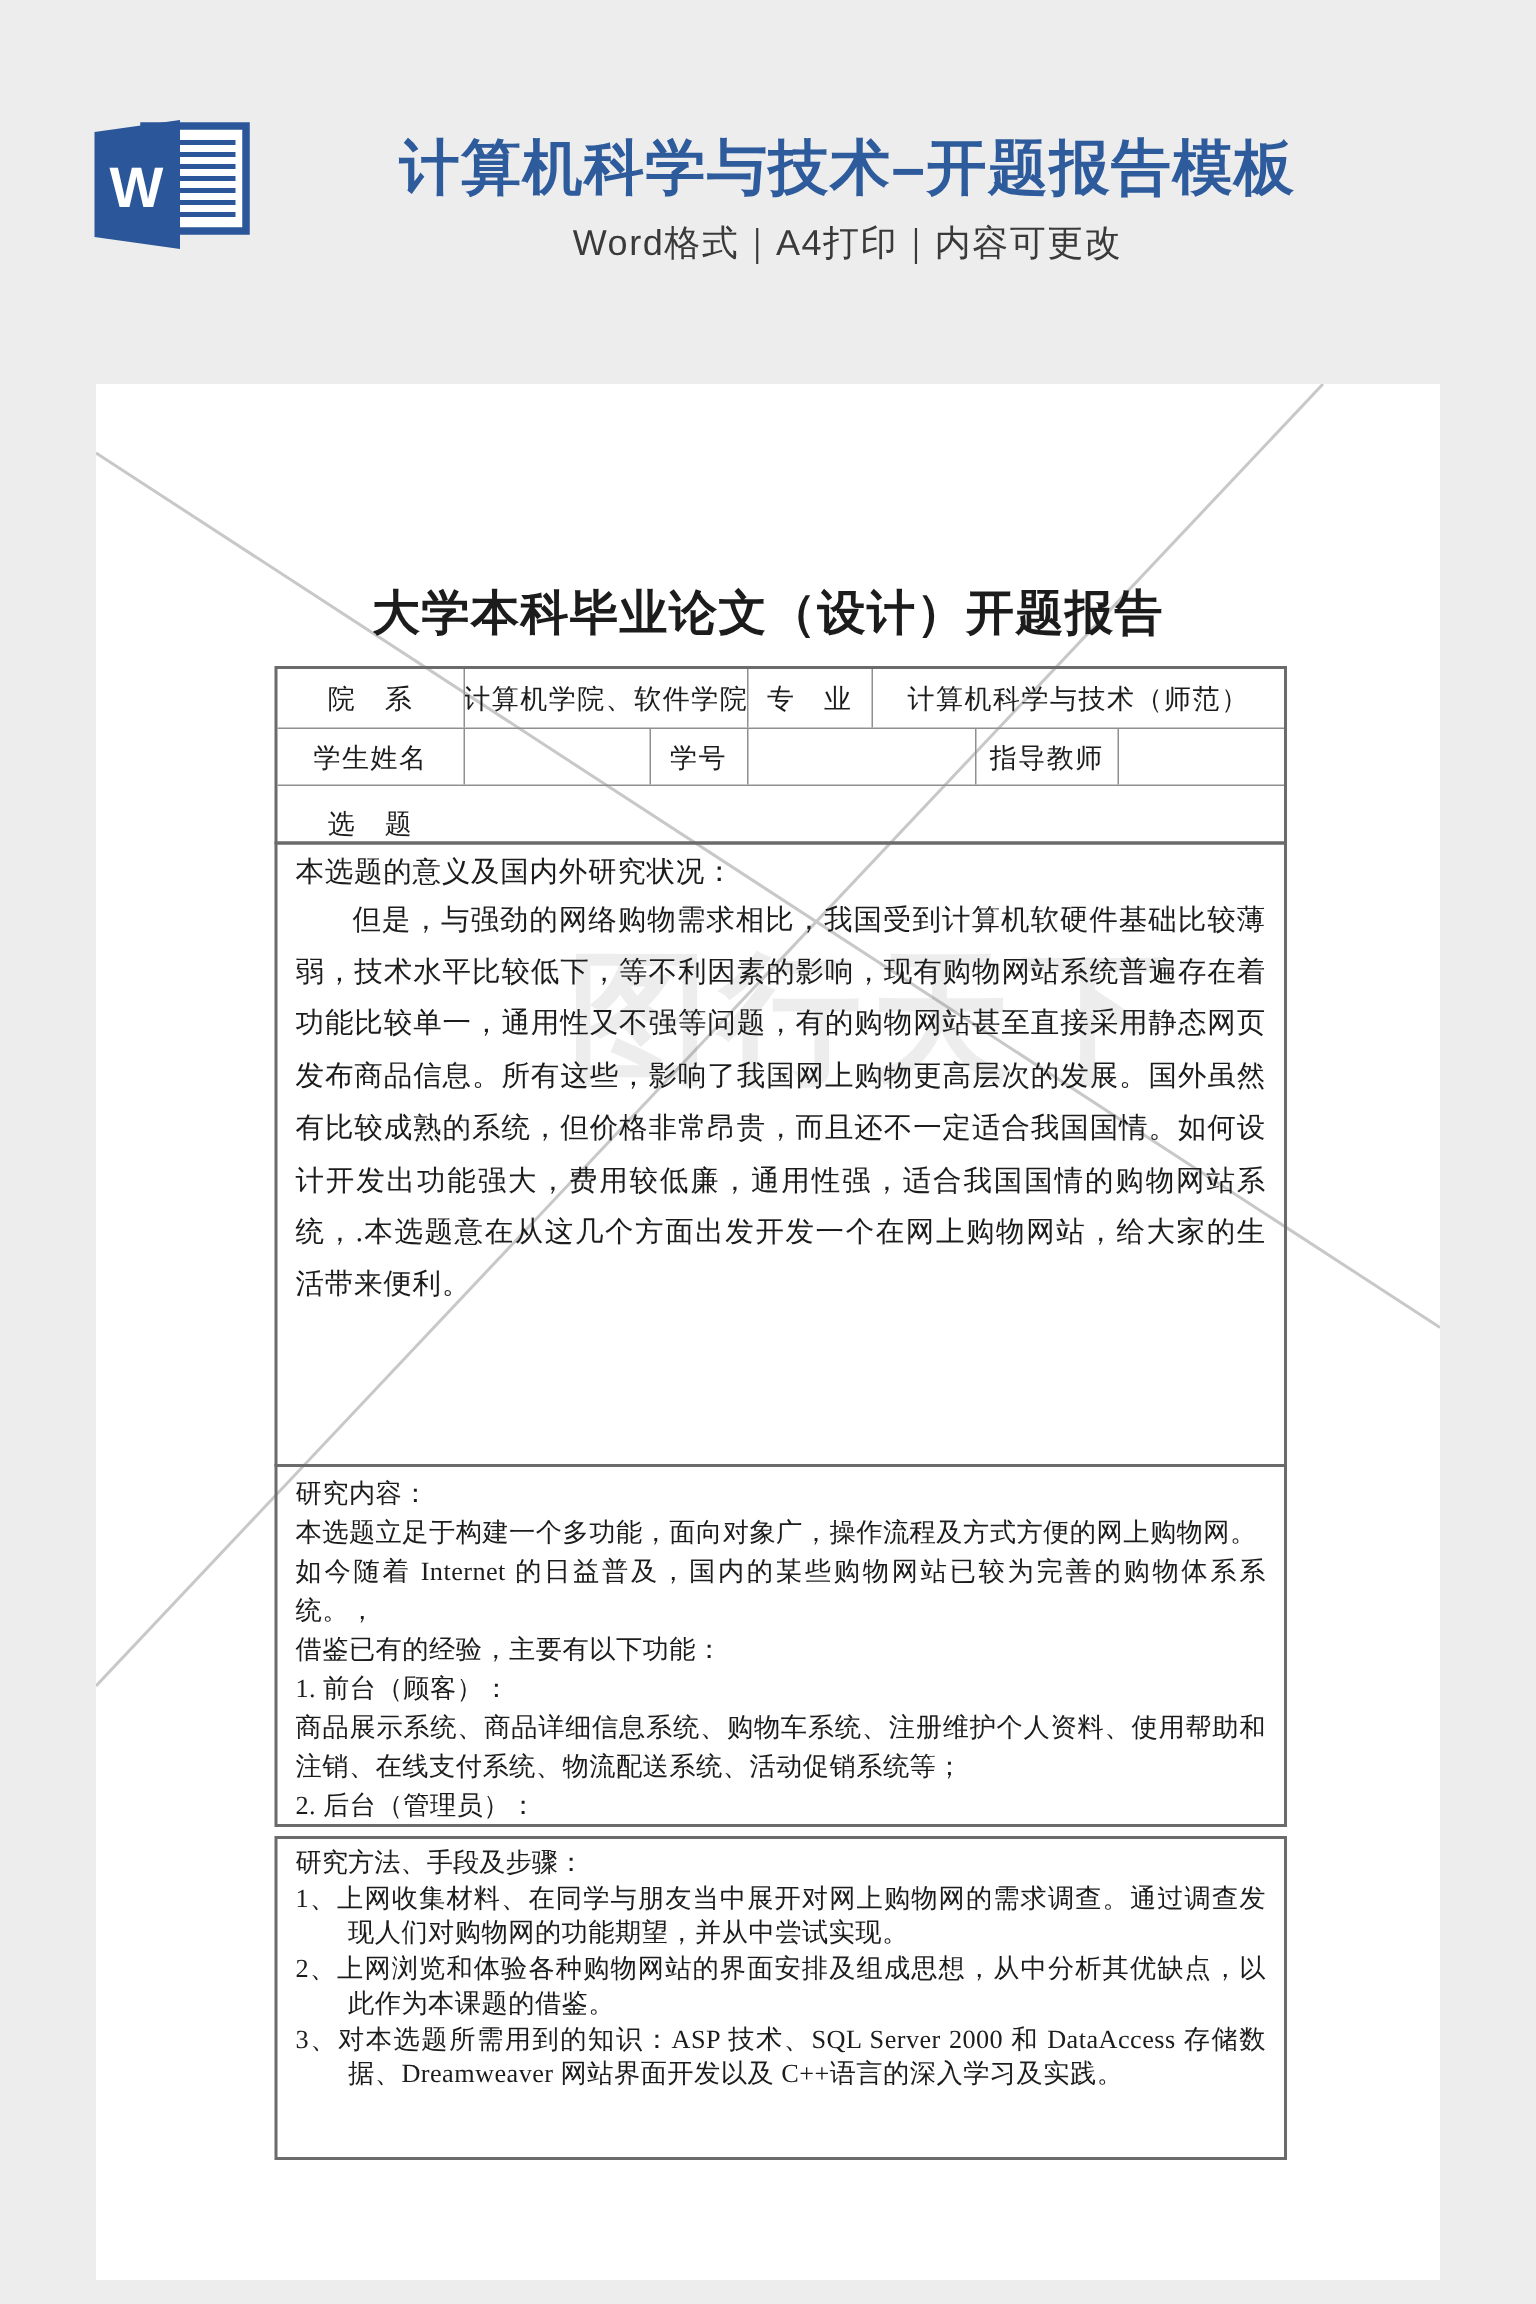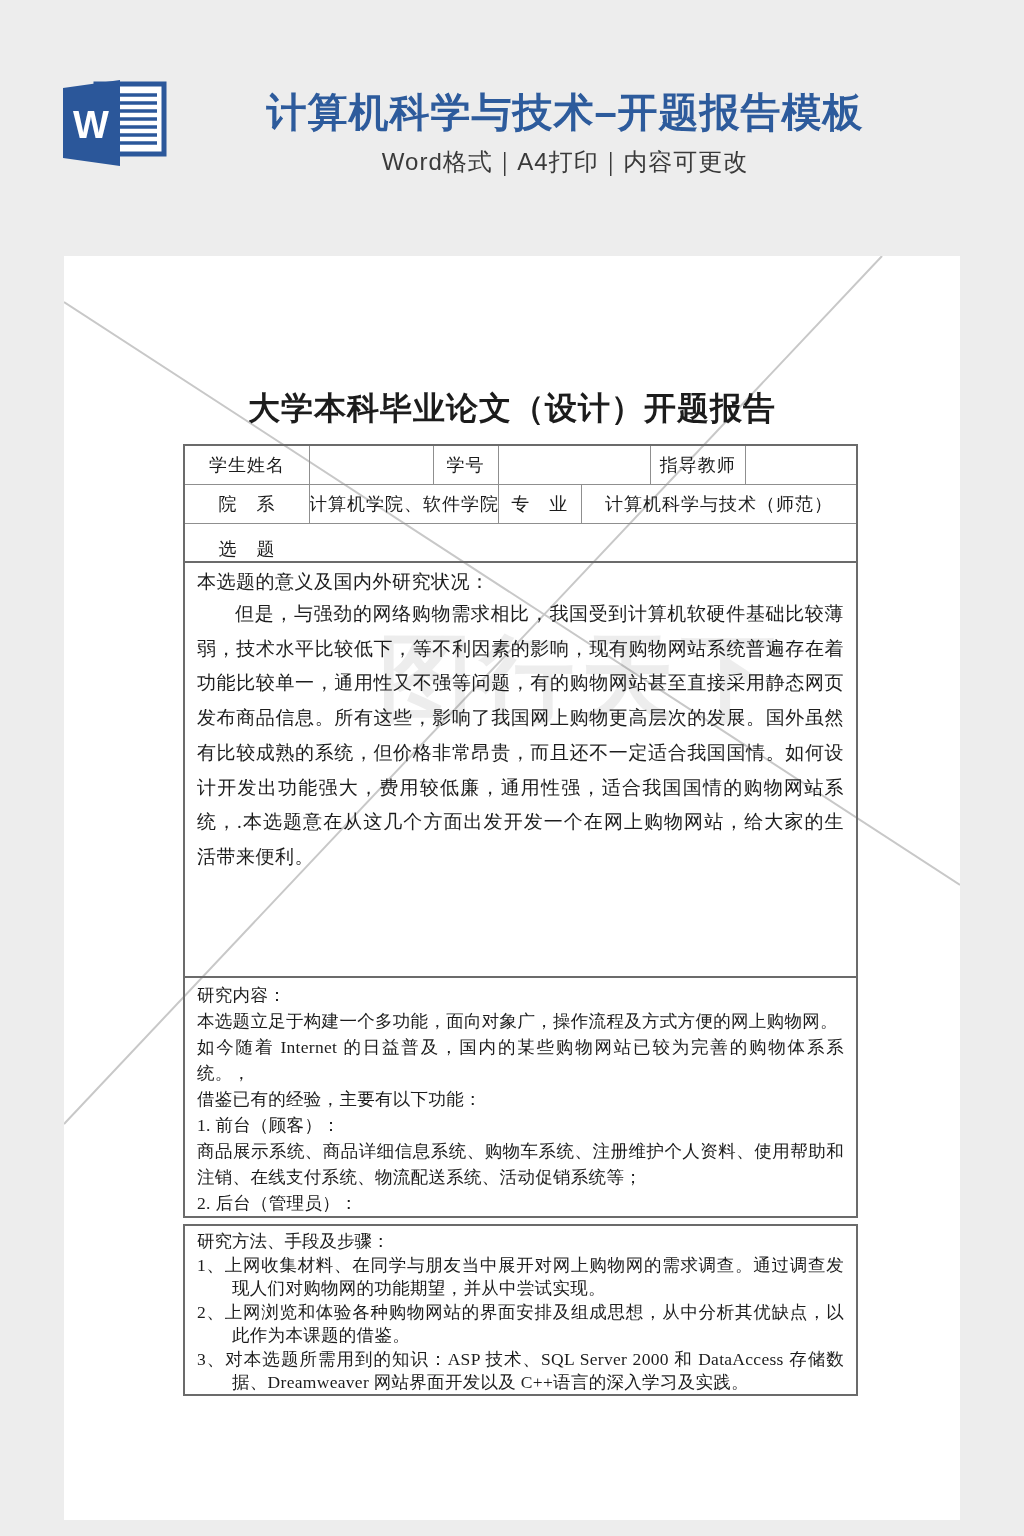--- a/index.html
+++ b/index.html
@@ -54,21 +54,21 @@
   
   .block {
     border:2px solid #6b6b6b; background:transparent; overflow:hidden;
     padding:4px 12px; width:100%;
   }
   .block-sig { margin-top:-2px; height:417px; font-size:19px; }
   .block-sig .b-head { line-height:30px; letter-spacing:0.5px; }
   .block-sig p { line-height:34.7px; text-indent:2em; text-align:justify; letter-spacing:0.5px; }
   .block-content { margin-top:-2px; height:242px; font-size:17.5px; }
   .block-content .b-head, .block-content .cline { line-height:26px; text-align:justify; letter-spacing:0.3px; }
-  .block-method { margin-top:6px; height:172px; font-size:17.5px; }
+  .block-method { margin-top:6px; height:216px; font-size:17.5px; }
   .block-method .b-head { line-height:23.5px; }
   .block-method p.mitem {
     line-height:23.5px; padding-left:2em; text-indent:-2em; text-align:justify; letter-spacing:0.3px;
   }
 </style>
 </head>
 <body>
 
 <div class="canvas">
 
@@ -100,33 +100,33 @@
       <line x1="0" y1="46" x2="896" y2="629" stroke="#c8c8c8" stroke-width="2"></line>
       <line x1="818" y1="0" x2="0" y2="868" stroke="#c8c8c8" stroke-width="2"></line>
     </svg>
     <div class="wm-text">图行天下</div>
 
     <h1 class="doc-title">大学本科毕业论文（设计）开题报告</h1>
 
     <div class="doc-body">
 
       <div class="info-table">
+        <div class="trow r1">
+          <div class="cell c-dept-l">院　系</div>
+          <div class="cell c-dept-v">计算机学院、软件学院</div>
+          <div class="cell c-major-l">专　业</div>
+          <div class="cell c-major-v">计算机科学与技术（师范）</div>
+        </div>
         <div class="trow r2">
           <div class="cell c-name-l">学生姓名</div>
           <div class="cell c-name-v"></div>
           <div class="cell c-id-l">学号</div>
           <div class="cell c-id-v"></div>
           <div class="cell c-adv-l">指导教师</div>
           <div class="cell c-adv-v"></div>
-        </div>
-        <div class="trow r1">
-          <div class="cell c-dept-l">院　系</div>
-          <div class="cell c-dept-v">计算机学院、软件学院</div>
-          <div class="cell c-major-l">专　业</div>
-          <div class="cell c-major-v">计算机科学与技术（师范）</div>
         </div>
         <div class="trow r3">
           <div class="cell c-topic-l">选　题</div>
           <div class="cell c-topic-v"></div>
         </div>
       </div>
 
       <section class="block block-sig">
         <div class="b-head">本选题的意义及国内外研究状况：</div>
         <p>但是，与强劲的网络购物需求相比，我国受到计算机软硬件基础比较薄弱，技术水平比较低下，等不利因素的影响，现有购物网站系统普遍存在着功能比较单一，通用性又不强等问题，有的购物网站甚至直接采用静态网页发布商品信息。所有这些，影响了我国网上购物更高层次的发展。国外虽然有比较成熟的系统，但价格非常昂贵，而且还不一定适合我国国情。如何设计开发出功能强大，费用较低廉，通用性强，适合我国国情的购物网站系统，.本选题意在从这几个方面出发开发一个在网上购物网站，给大家的生活带来便利。</p>

